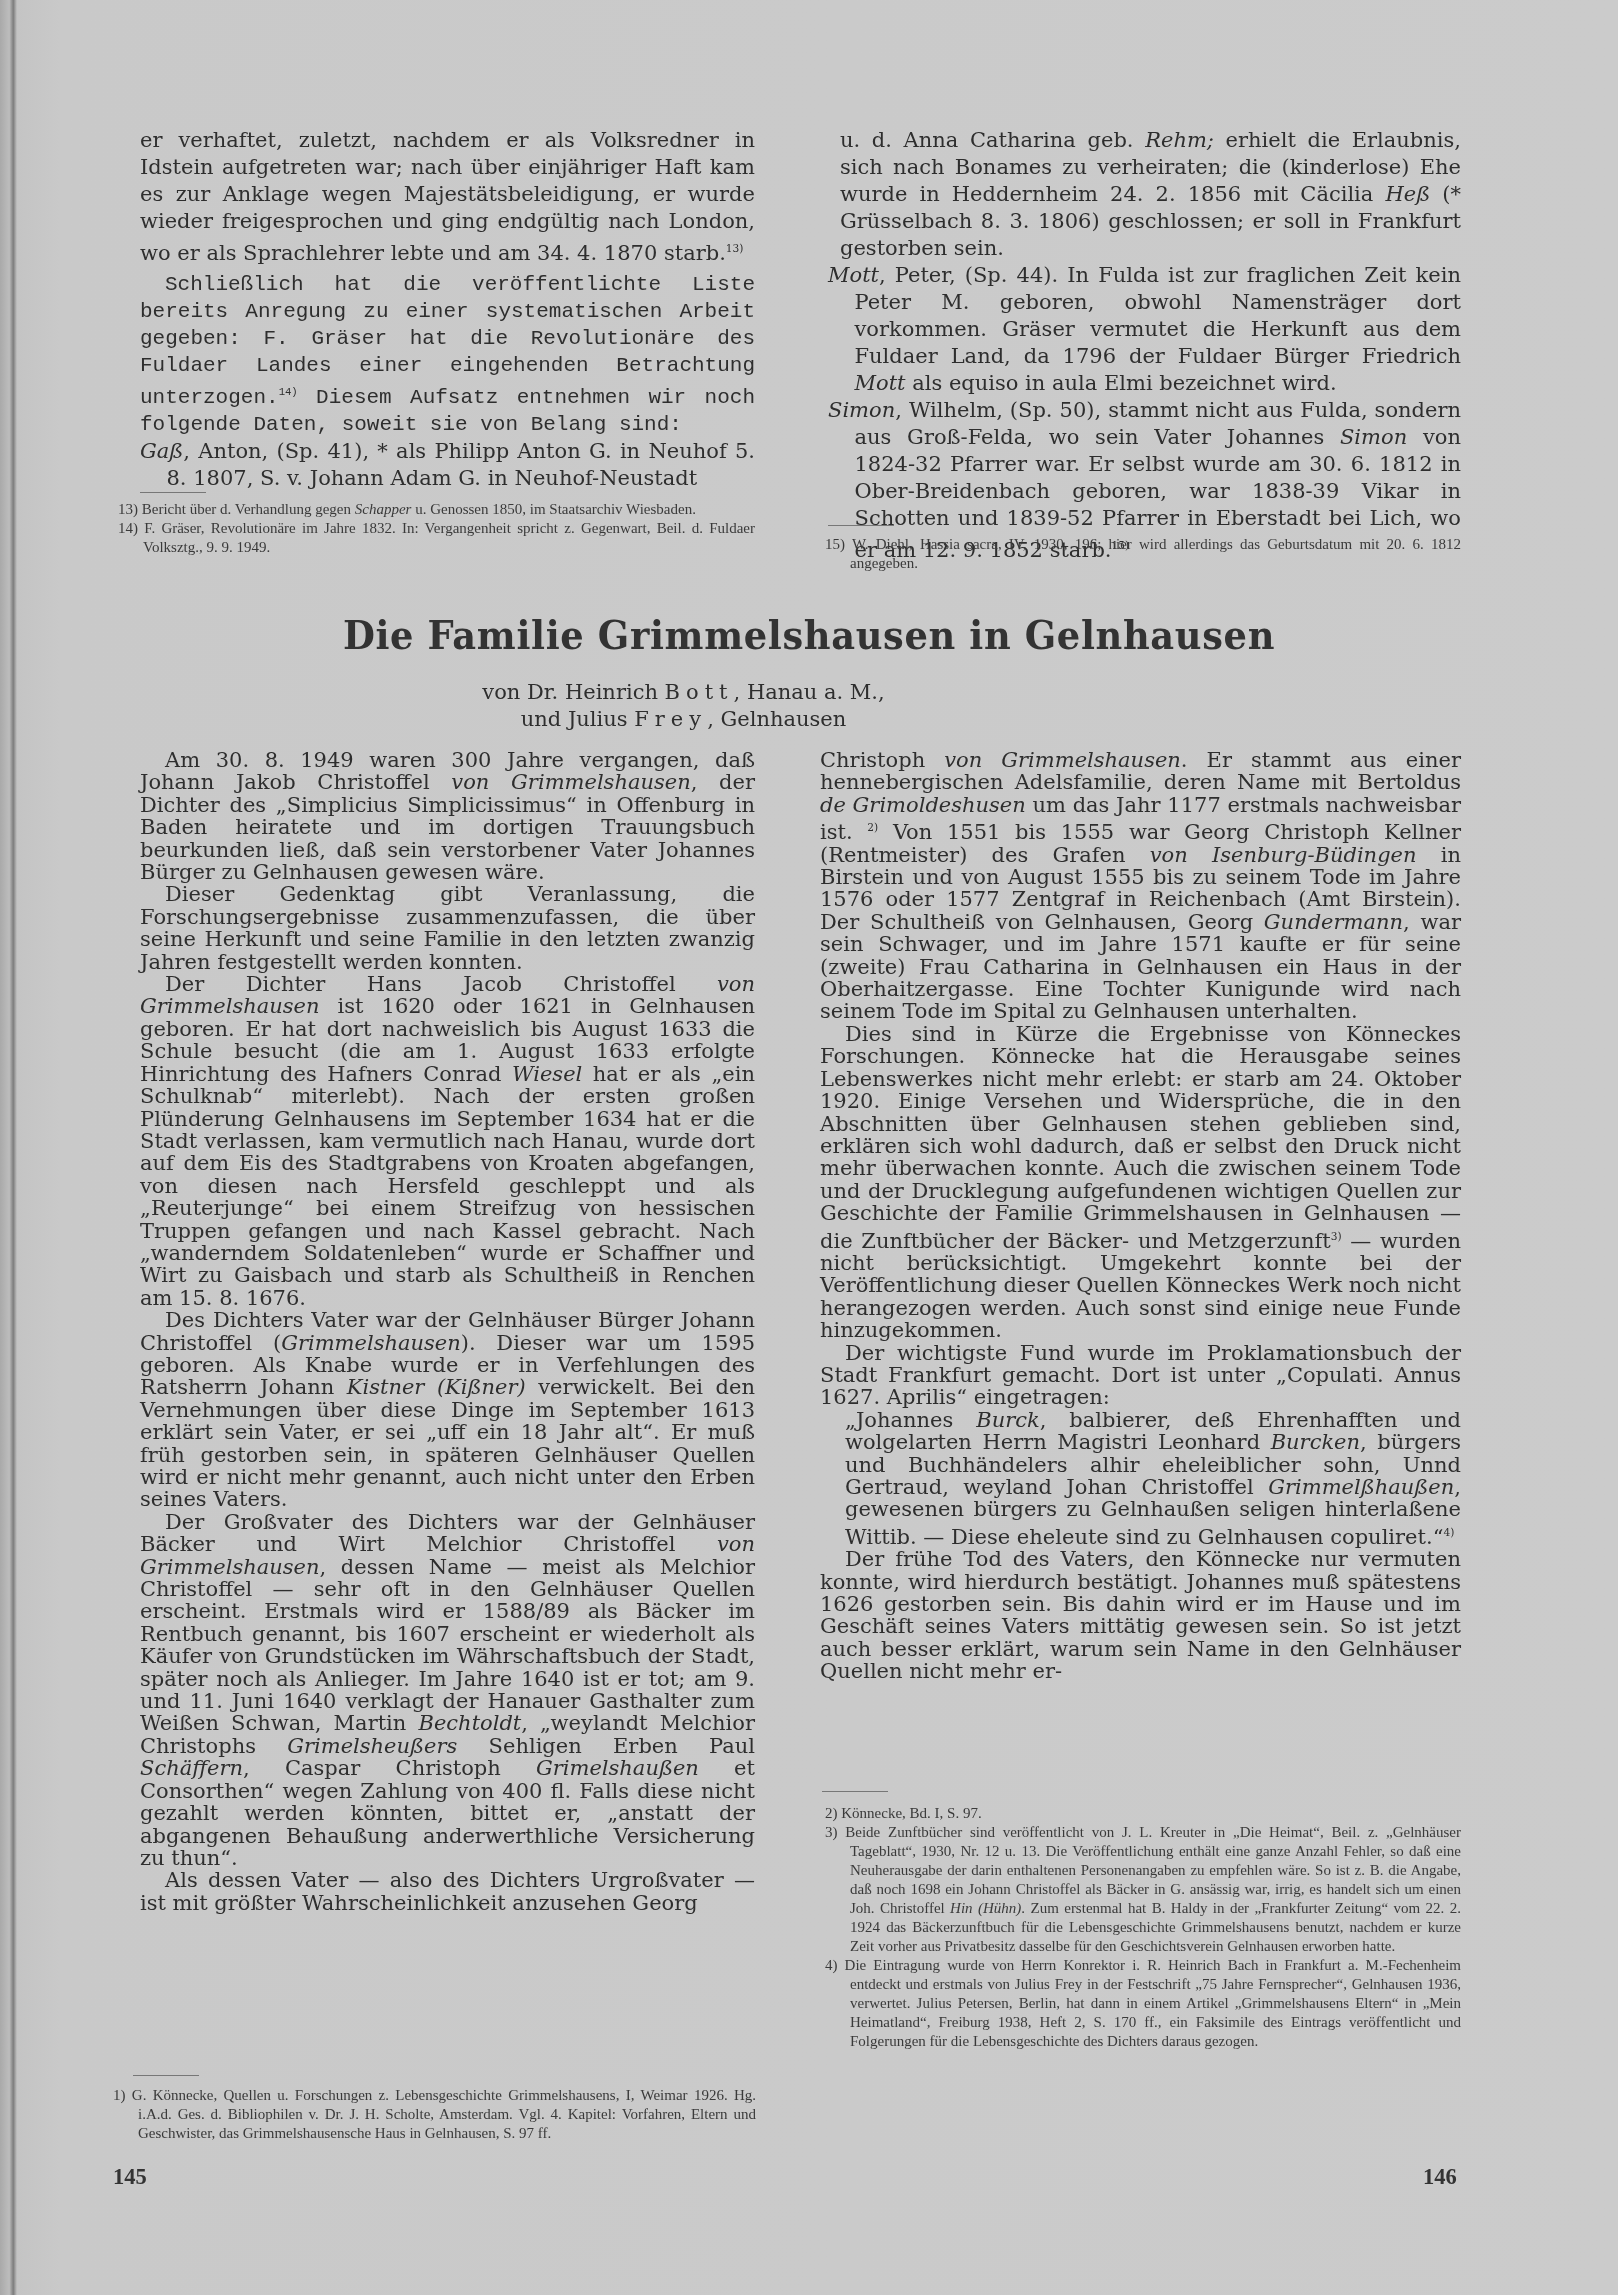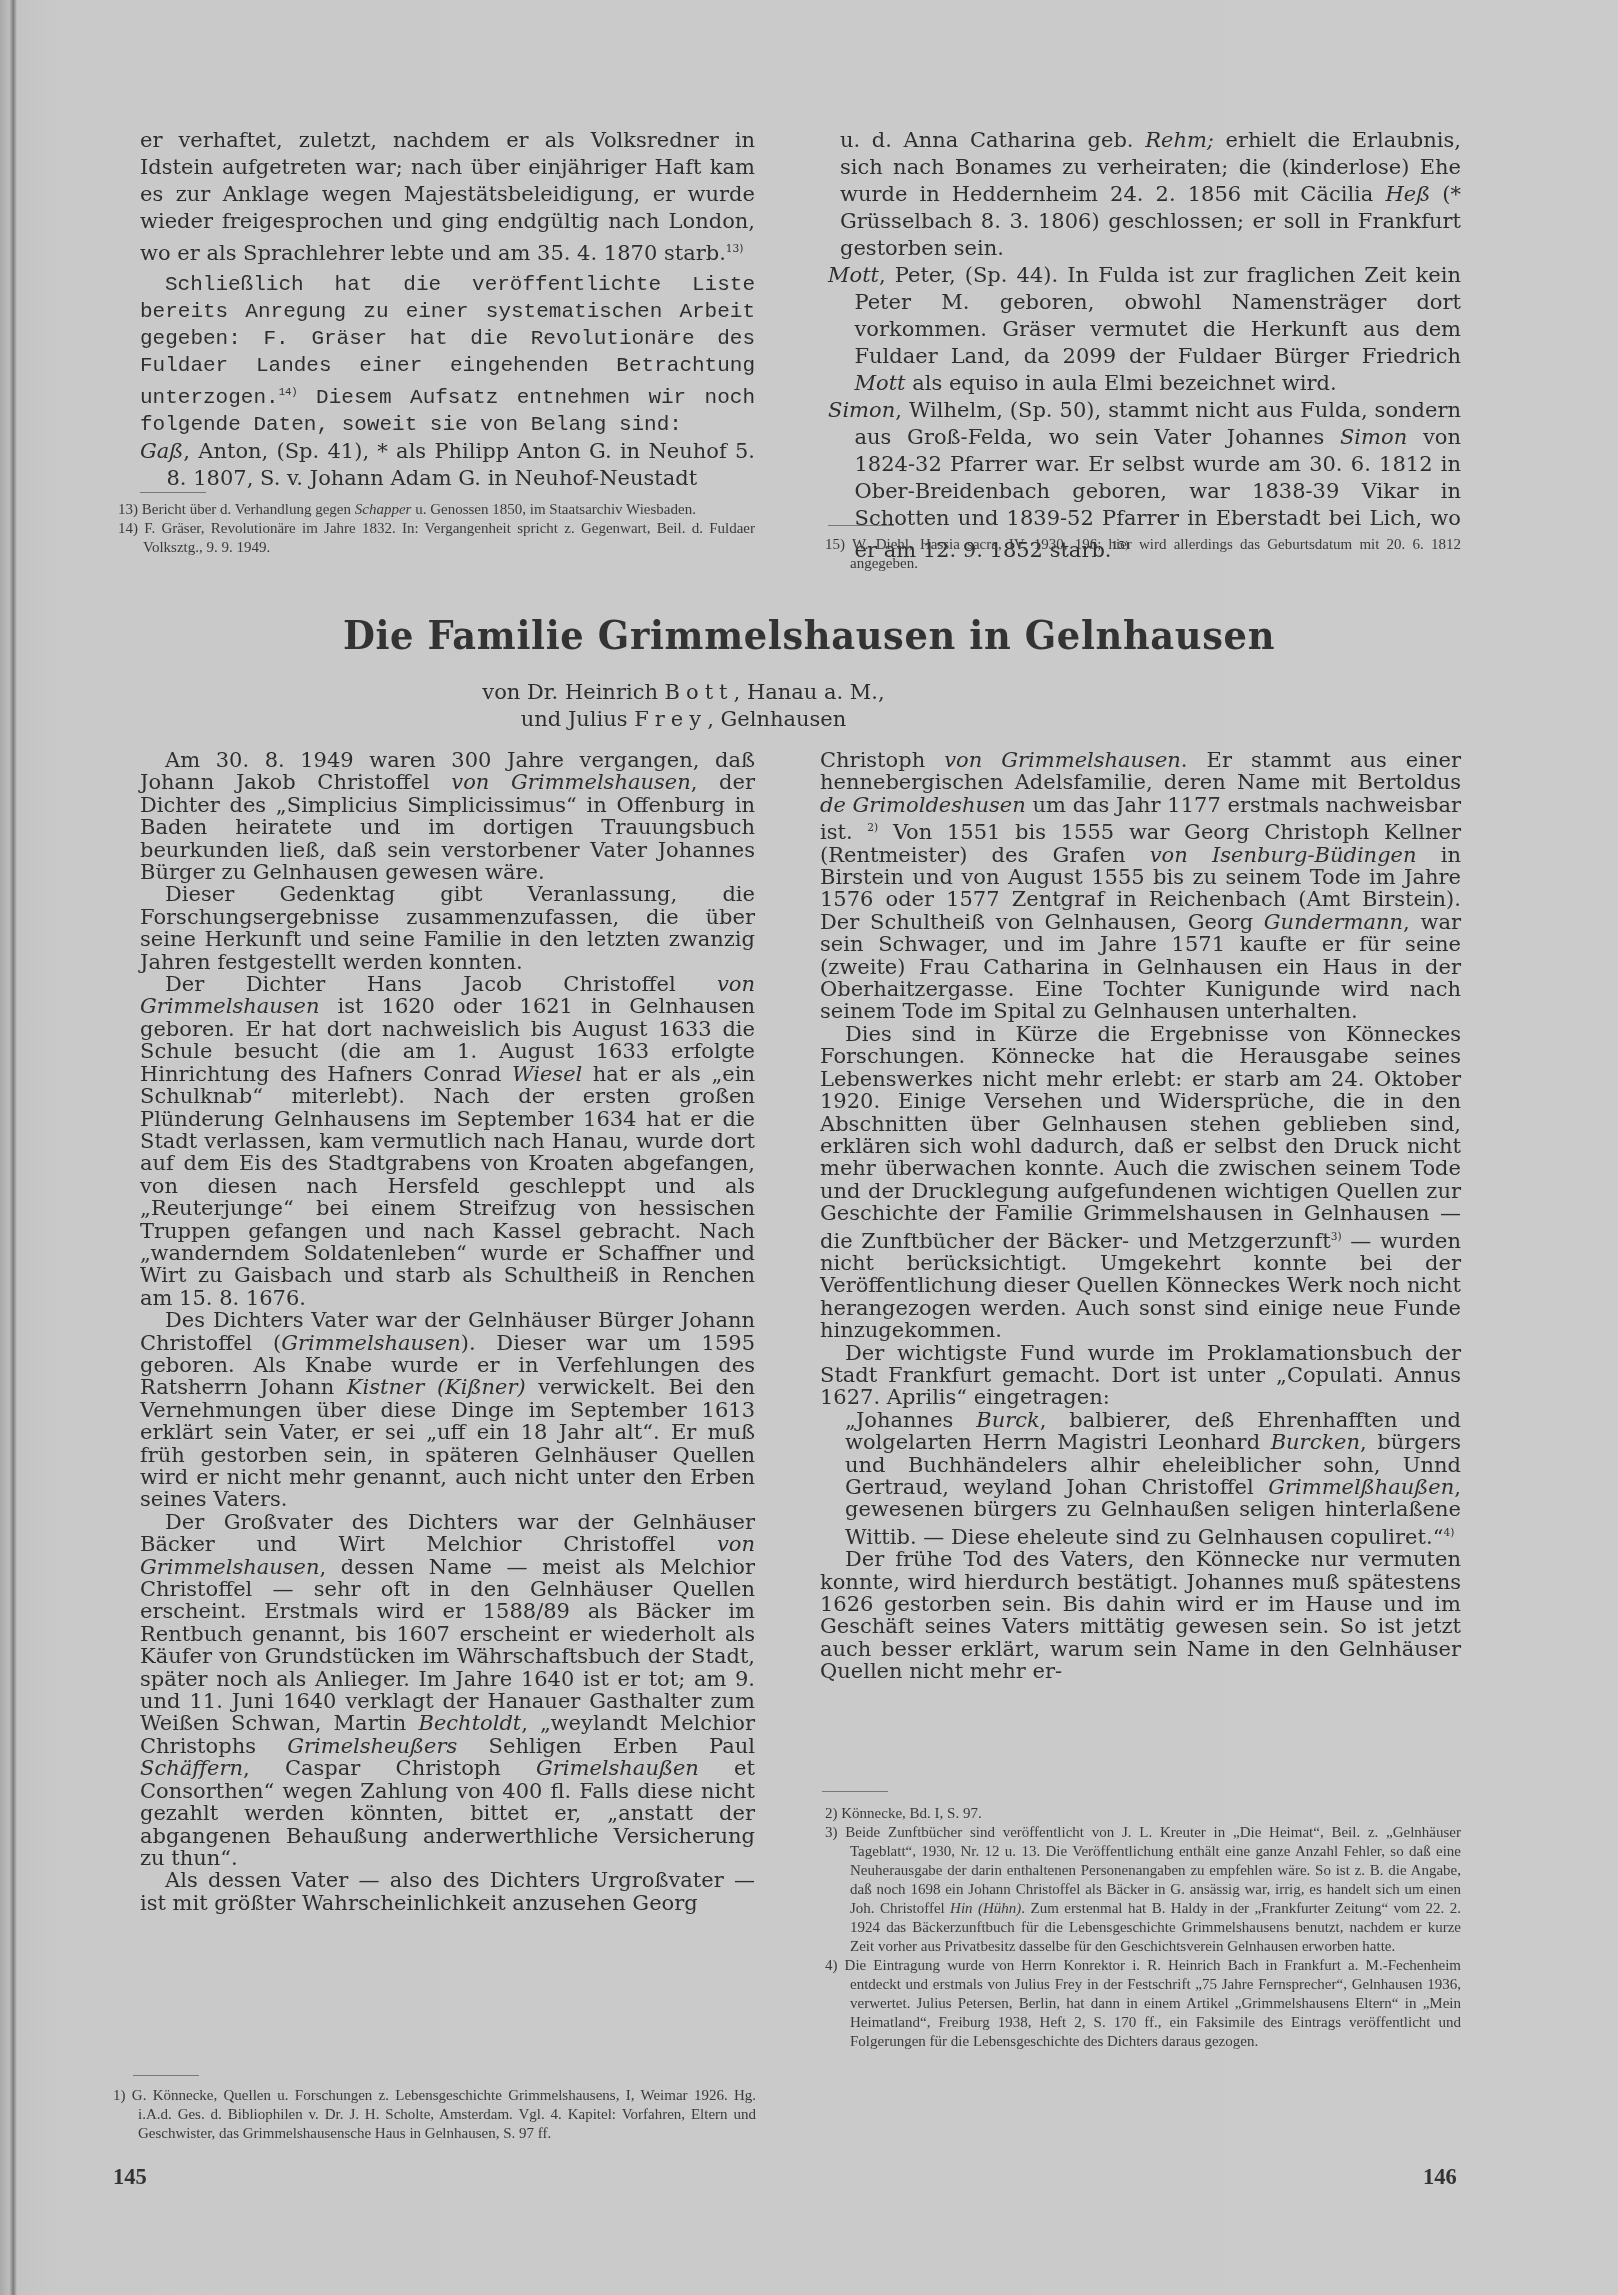--- a/index.html
+++ b/index.html
@@ -32,33 +32,33 @@
     .byline { position: absolute; left: 0; width: 1367px; text-align: center; font-size: 21px; line-height: 27px; }
     .spaced { letter-spacing: 6px; }
     .pagenum { position: absolute; font-family: "Liberation Serif", serif; font-weight: bold; font-size: 22.5px; color: #333; }
   </style>
 </head>
 <body>
 
 <div class="page">
 
   <div class="col txt" style="left:140px; top:127px; width:615px;">
-    <p><span>er verhaftet, zuletzt, nachdem er als Volksredner in Idstein aufgetreten war; nach über einjähriger Haft kam es zur Anklage wegen Majestätsbeleidigung, er wurde wieder freigesprochen und ging endgültig nach London, wo er als Sprachlehrer lebte und am 35. 4. 1870 starb.</span><sup style="font-size:10.6px;">13)</sup></p>
+    <p><span>er verhaftet, zuletzt, nachdem er als Volksredner in Idstein aufgetreten war; nach über einjähriger Haft kam es zur Anklage wegen Majestätsbeleidigung, er wurde wieder freigesprochen und ging endgültig nach London, wo er als Sprachlehrer lebte und am 34. 4. 1870 starb.</span><sup style="font-size:10.6px;">13)</sup></p>
     <p class="ind sp"><span>Schließlich hat die veröffentlichte Liste bereits Anregung zu einer systematischen Arbeit gegeben: F. Gräser hat die Revolutionäre des Fuldaer Landes einer eingehenden Betrachtung unterzogen.</span><sup style="font-size:10.6px;">14)</sup> <span>Diesem Aufsatz entnehmen wir noch folgende Daten, soweit sie von Belang sind:</span></p>
     <p class="hang"><i>Gaß</i><span>, Anton, (Sp. 41), * als Philipp Anton G. in Neuhof 5. 8. 1807, S. v. Johann Adam G. in Neuhof-Neustadt</span></p>
   </div>
   <div class="fn-rule" style="left:140px; top:492px;"></div>
   <div class="col fn" style="left:118px; top:500px; width:637px;">
     <p><span>13)</span> <span>Bericht über d. Verhandlung gegen </span><i>Schapper</i><span> u. Genossen 1850, im Staatsarchiv Wiesbaden.</span></p>
     <p><span>14)</span> <span>F. Gräser, Revolutionäre im Jahre 1832. In: Vergangenheit spricht z. Gegenwart, Beil. d. Fuldaer Volksztg., 9. 9. 1949.</span></p>
   </div>
 
   <div class="col txt" style="left:828px; top:127px; width:633px;">
     <p style="padding-left:12px;"><span>u. d. Anna Catharina geb. </span><i>Rehm;</i><span> erhielt die Erlaubnis, sich nach Bonames zu verheiraten; die (kinderlose) Ehe wurde in Heddernheim 24. 2. 1856 mit Cäcilia </span><i>Heß</i><span> (* Grüsselbach 8. 3. 1806) geschlossen; er soll in Frankfurt gestorben sein.</span></p>
-    <p class="hang"><i>Mott</i><span>, Peter, (Sp. 44). In Fulda ist zur fraglichen Zeit kein Peter M. geboren, obwohl Namensträger dort vorkommen. Gräser vermutet die Herkunft aus dem Fuldaer Land, da 2099 der Fuldaer Bürger Friedrich </span><i>Mott</i><span> als equiso in aula Elmi bezeichnet wird.</span></p>
+    <p class="hang"><i>Mott</i><span>, Peter, (Sp. 44). In Fulda ist zur fraglichen Zeit kein Peter M. geboren, obwohl Namensträger dort vorkommen. Gräser vermutet die Herkunft aus dem Fuldaer Land, da 1796 der Fuldaer Bürger Friedrich </span><i>Mott</i><span> als equiso in aula Elmi bezeichnet wird.</span></p>
     <p class="hang"><i>Simon</i><span>, Wilhelm, (Sp. 50), stammt nicht aus Fulda, sondern aus Groß-Felda, wo sein Vater Johannes </span><i>Simon</i><span> von 1824-32 Pfarrer war. Er selbst wurde am 30. 6. 1812 in Ober-Breidenbach geboren, war 1838-39 Vikar in Schotten und 1839-52 Pfarrer in Eberstadt bei Lich, wo er am 12. 9. 1852 starb.</span><sup style="font-size:10.6px;">15)</sup></p>
   </div>
   <div class="fn-rule" style="left:828px; top:525px;"></div>
   <div class="col fn" style="left:825px; top:535px; width:636px;">
     <p><span>15)</span> <span>W. Diehl, Hassia sacra, IV, 1930, 196; hier wird allerdings das Geburtsdatum mit 20. 6. 1812 angegeben.</span></p>
   </div>
 
   <div class="title">Die Familie Grimmelshausen in Gelnhausen</div>
   <div class="byline" style="top:679px;">
     <div><span>von Dr. Heinrich </span><span class="spaced">Bott</span><span>, Hanau a. M.,</span></div>

